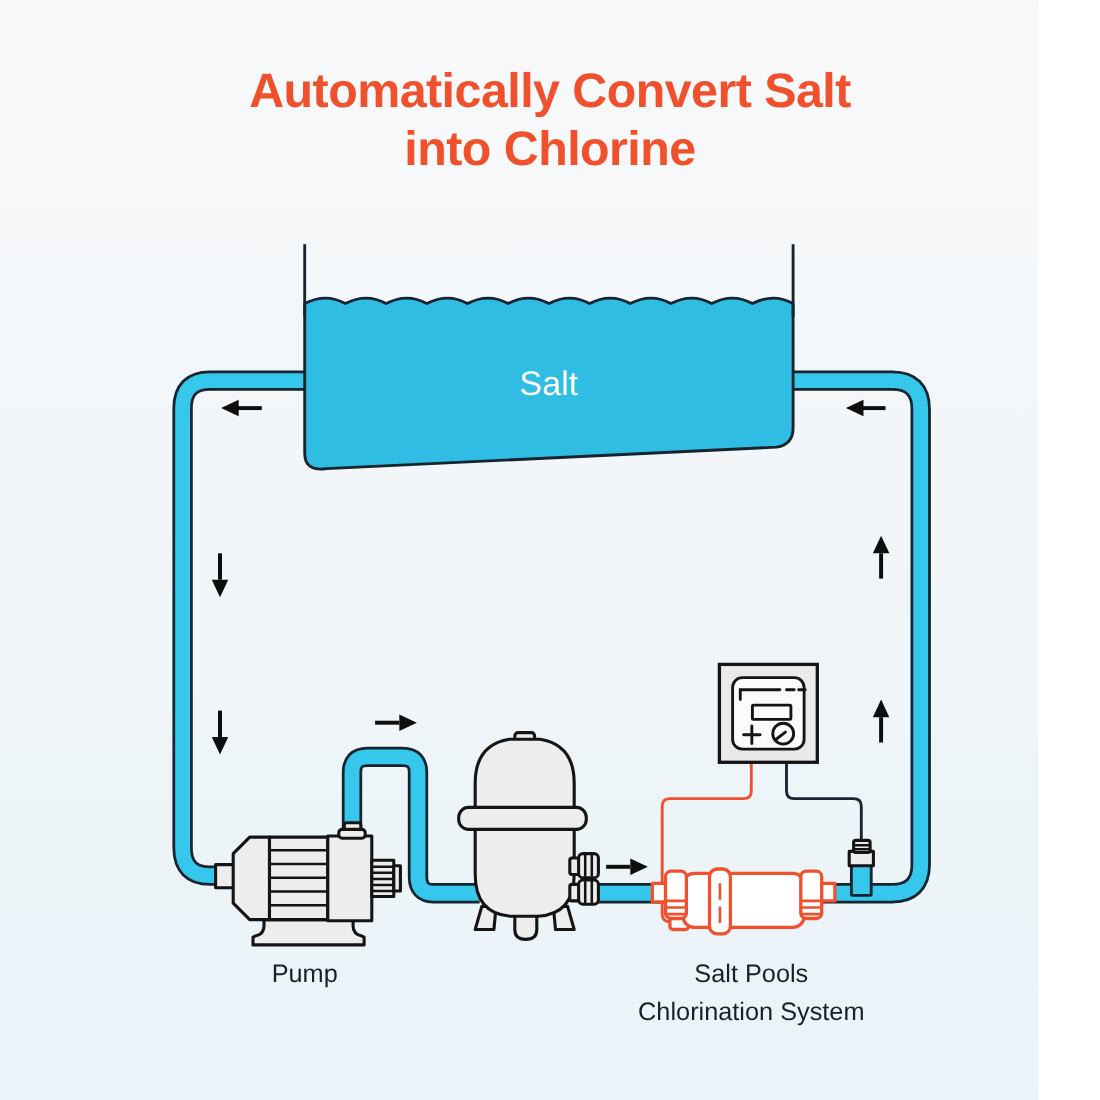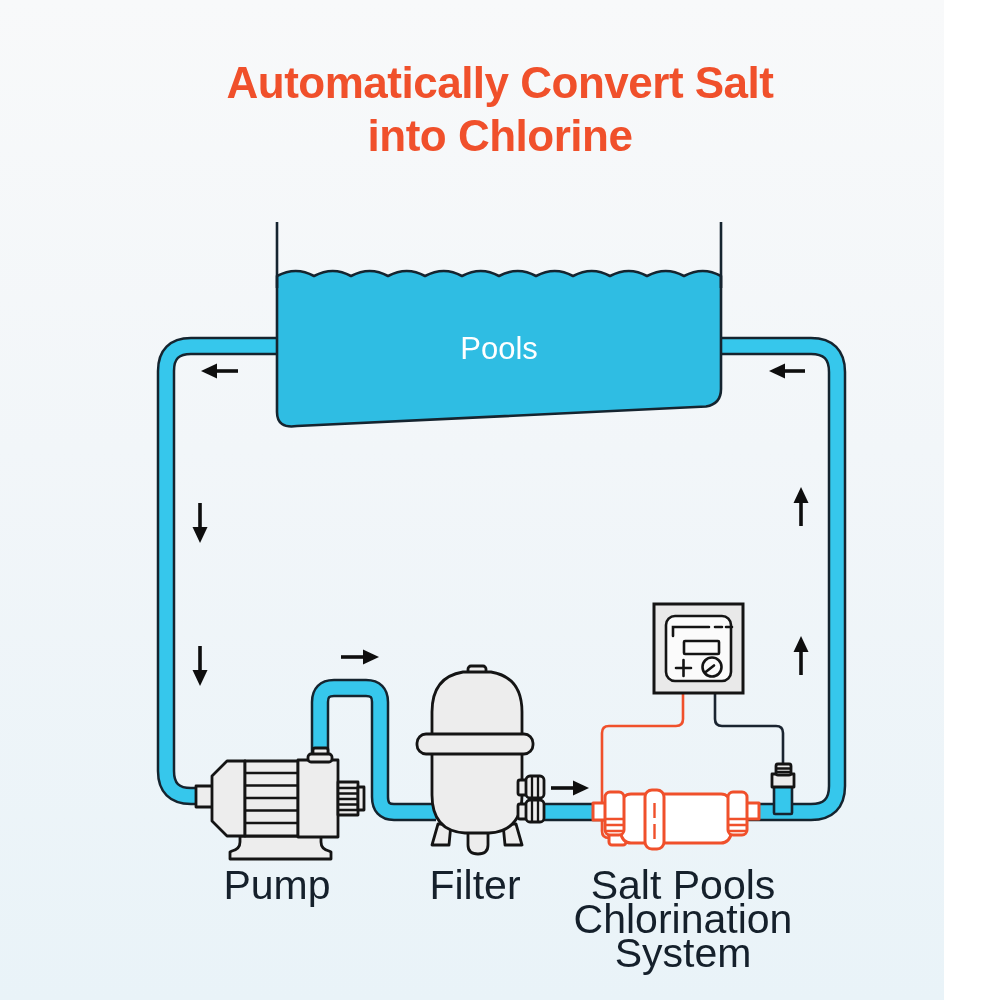--- a/index.html
+++ b/index.html
@@ -25,21 +25,21 @@
   .txt{position:absolute;white-space:pre-line;text-align:center;}
   .title{
     left:0;top:56px;width:1000px;
     font-size:44px;line-height:53px;font-weight:bold;letter-spacing:-0.5px;
     color:var(--accent-orange);
   }
   .pools-label{
     left:277px;top:331px;width:444px;
     font-size:31px;color:var(--pool-text);font-weight:400;
   }
-  .lbl{font-size:41px;line-height:34px;color:var(--label-color);font-weight:400;}
+  .lbl{font-size:23px;line-height:34px;color:var(--label-color);font-weight:400;}
   .lbl-pump{left:197px;top:868px;width:160px;}
   .lbl-filter{left:395px;top:868px;width:160px;}
   .lbl-chlor{left:518px;top:868px;width:330px;}
 
   
   .pipe-outer{fill:none;stroke:var(--outline-dark);stroke-width:18.5px;}
   .pipe-inner{fill:none;stroke:var(--pipe-cyan);stroke-width:13.5px;}
   .water{fill:var(--water-cyan);stroke:var(--outline-dark);stroke-width:2.6px;stroke-linejoin:round;}
   .wall{stroke:var(--outline-dark);stroke-width:2.6px;fill:none;}
   .metal{fill:var(--metal-gray);stroke:var(--ink);stroke-width:2.8px;stroke-linejoin:round;}
@@ -185,18 +185,17 @@
       <path class="panel-glyph" d="M715,627 H722 M726,627 H732"></path>
       <rect class="panel-glyph" x="684" y="641" width="35" height="13" rx="1"></rect>
       <path class="panel-glyph" d="M676,668 H691 M683.5,660 V676"></path>
       <circle class="panel-glyph" cx="712" cy="667" r="9.5"></circle>
       <path class="panel-glyph" d="M705,672.5 L714,665.5"></path>
     </g>
   </svg>
 
   <div class="txt title">Automatically Convert Salt
 into Chlorine</div>
-  <div class="txt pools-label">Pools</div>
+  <div class="txt pools-label">Salt</div>
   <div class="txt lbl lbl-pump">Pump</div>
-  <div class="txt lbl lbl-filter">Filter</div>
   <div class="txt lbl lbl-chlor">Salt Pools
 Chlorination System</div>
 </div>
 
 </body></html>

